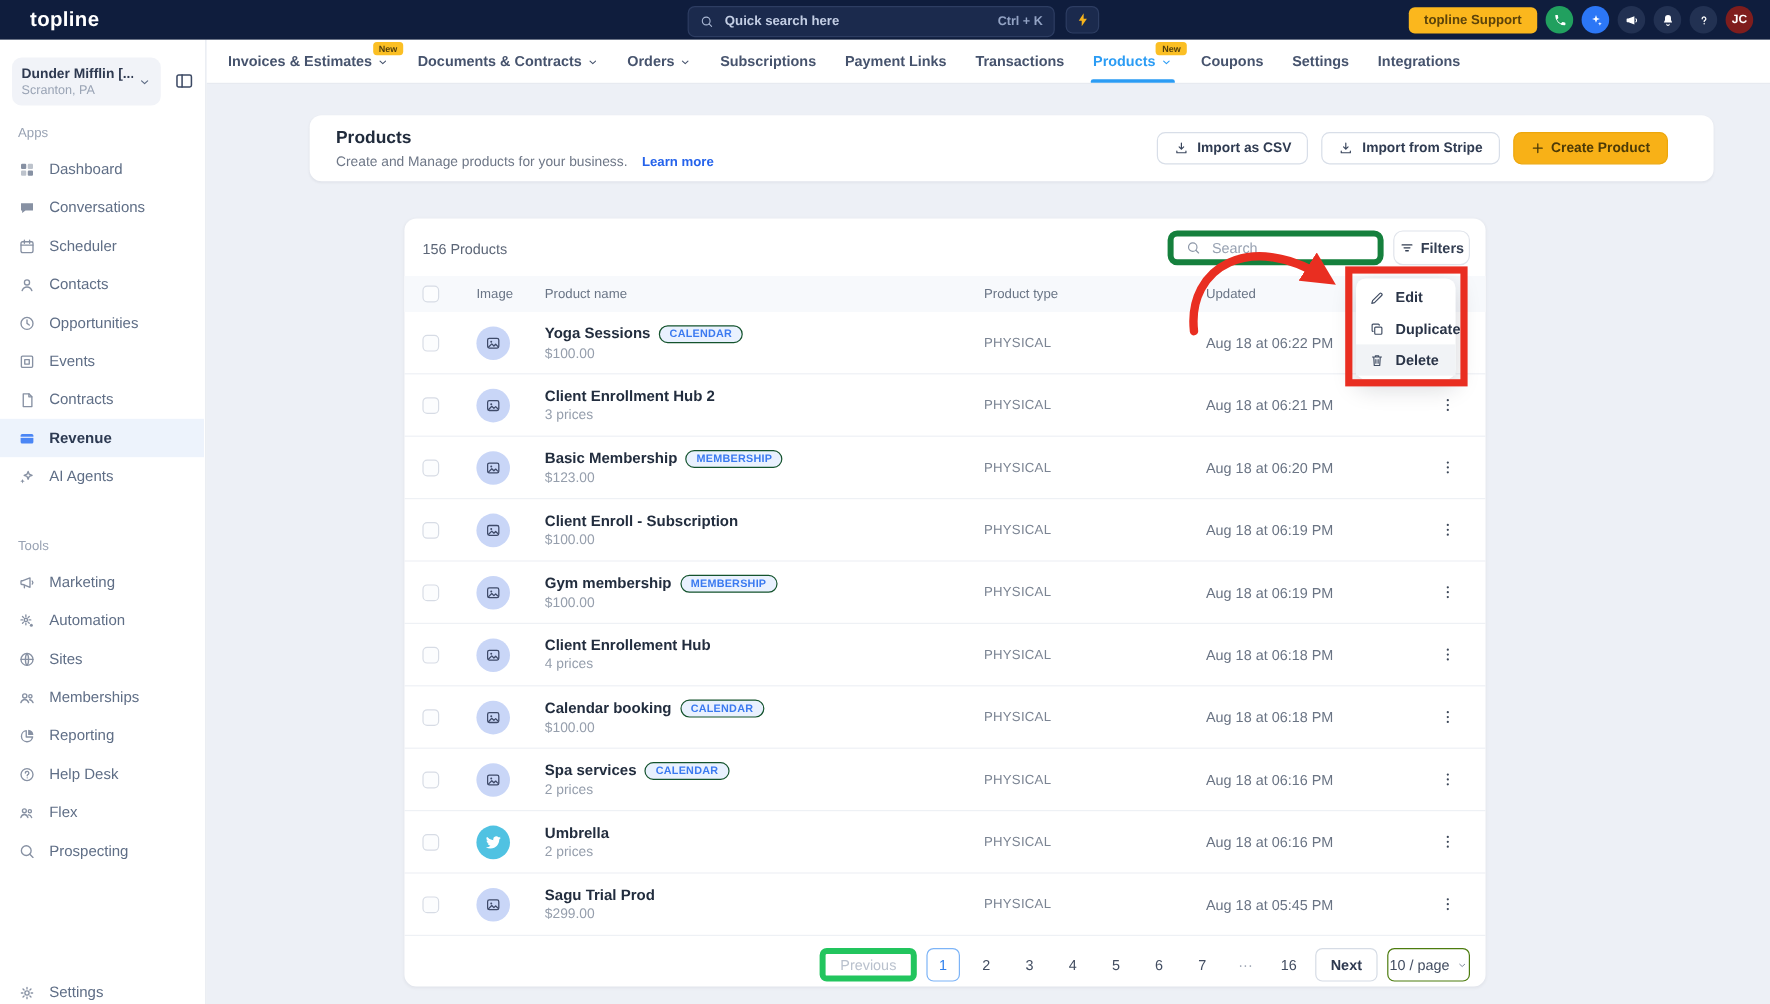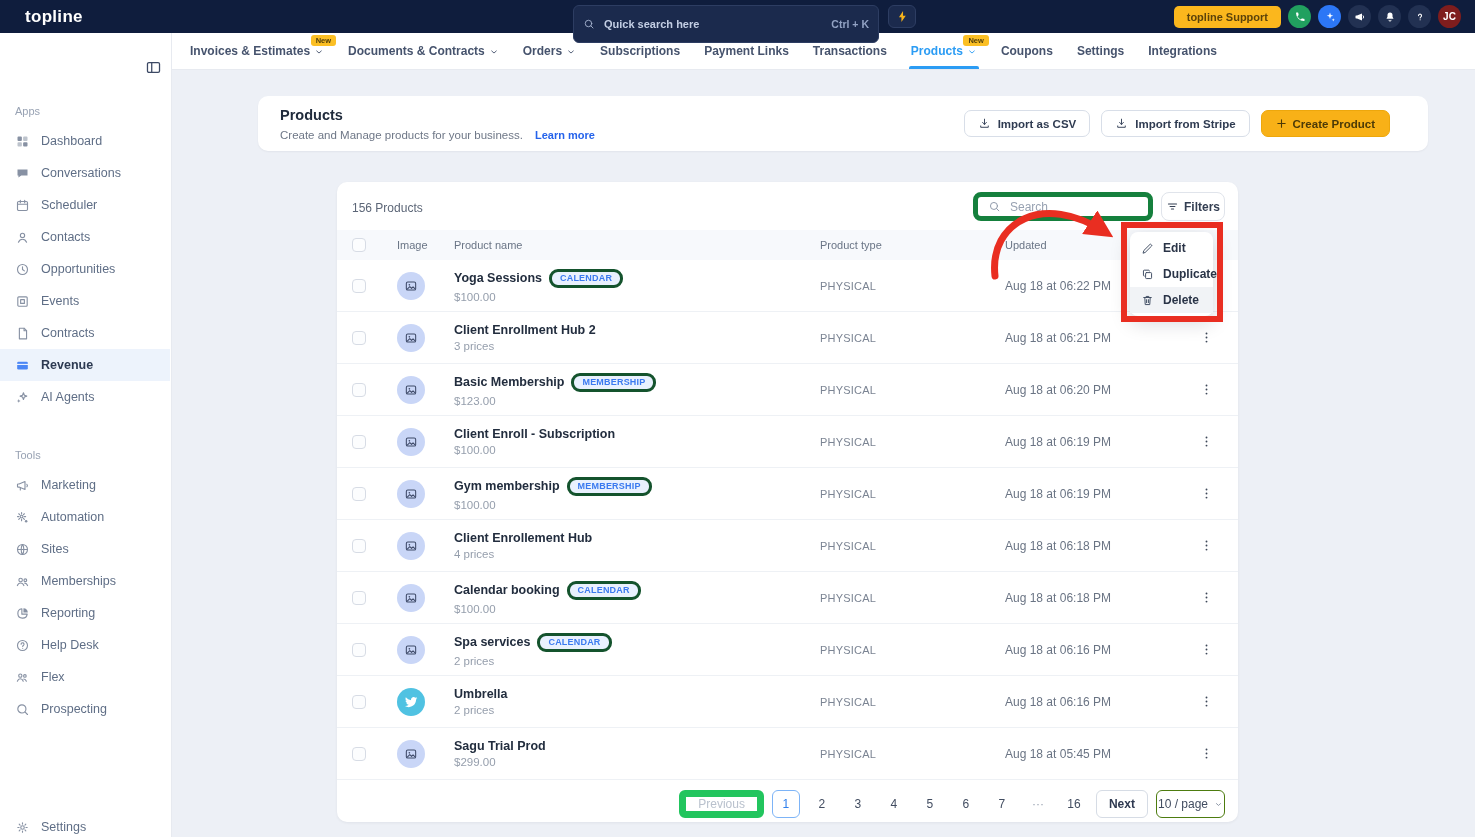--- a/index.html
+++ b/index.html
@@ -6,21 +6,21 @@
     font-family:"Liberation Sans","DejaVu Sans",sans-serif;}
   *{box-sizing:border-box;}
   #app{position:relative;width:1475px;height:837px;background:#edf0f6;}
 
   .ic{display:inline-flex;flex:none;align-items:center;justify-content:center;}
   .ic svg{width:100%;height:100%;}
 
   
   .topbar{position:absolute;left:0;top:0;width:100%;height:33px;background:#0f1d3d;z-index:10;}
   .logo{position:absolute;left:25px;top:7px;font-size:17px;font-weight:800;color:#fff;letter-spacing:.3px;}
-  .topbar-search{position:absolute;left:573px;top:5px;width:306px;height:38px;background:#1b2a4d;
+  .topbar-search{position:absolute;left:573px;top:5px;width:306px;height:26px;background:#1b2a4d;
     border:1px solid #2d3d62;border-radius:6px;display:flex;align-items:center;padding:0 9px;gap:7px;}
   .topbar-search .sic{width:12px;height:12px;color:#a9b7d3;}
   .topbar-search input{flex:1;min-width:0;background:transparent;border:none;outline:none;
     color:#e8edf7;font-size:11px;font-weight:700;font-family:inherit;}
   .topbar-search input::placeholder{color:#c3cee4;}
   .shortcut{color:#93a3c4;font-size:10.5px;font-weight:700;}
   .bolt-btn{position:absolute;left:888px;top:5px;width:28px;height:23px;background:#1b2a4d;
     border:1px solid #2d3d62;border-radius:6px;display:flex;align-items:center;justify-content:center;
     color:#f6b31b;cursor:pointer;}
   .bolt-btn .ic{width:13px;height:13px;}
@@ -102,34 +102,34 @@
     margin-left:15px;cursor:pointer;}
   .rows{position:absolute;left:0;right:0;top:78px;}
   .trow{height:52px;border-bottom:1px solid #eef1f5;}
   .img-circle{width:28px;height:28px;border-radius:50%;background:#c9d6f7;color:#3e4a69;
     display:flex;align-items:center;justify-content:center;margin-left:15px;}
   .img-circle .img-icon{width:14px;height:14px;}
   .img-circle.twitter{background:#50c2e2;color:#fff;}
   .img-circle.twitter .img-icon{width:16px;height:16px;}
   .name-line{display:flex;align-items:center;gap:7px;}
   .p-name{font-size:12.5px;font-weight:700;color:#222d3e;}
-  .p-badge{font-size:9px;font-weight:700;color:#3b7af0;background:#e9f1fe;border:3px solid #14532d;
+  .p-badge{font-size:9px;font-weight:700;color:#3b7af0;background:#e9f1fe;border:1px solid #14532d;
     border-radius:9px;padding:1.5px 8px;letter-spacing:.2px;}
   .p-sub{font-size:11.5px;color:#959eac;margin-top:3px;}
   .p-type{font-size:11px;color:#7b8493;letter-spacing:.2px;}
   .p-updated{font-size:12px;color:#6a7484;}
   .kebab{width:22px;height:22px;color:#3c4758;display:flex;align-items:center;justify-content:center;
     cursor:pointer;margin-left:2px;}
   .kebab .ic{width:15px;height:15px;}
 
   
   .pagination{position:absolute;right:13px;top:608px;display:flex;gap:8px;align-items:center;}
   .pg-btn{height:28px;min-width:28px;display:flex;align-items:center;justify-content:center;
     font-size:12px;color:#424d61;border-radius:6px;cursor:pointer;padding:0 6px;background:#fff;}
-  .pg-prev{border:7px solid #22c55e;color:#b9c1cd;padding:0 12px;}
+  .pg-prev{border:5px solid #22c55e;color:#b9c1cd;padding:0 12px;}
   .pg-num.active{border:1px solid #7db4f7;color:#2f80ed;}
   .pg-ellipsis{color:#98a1b0;cursor:default;}
   .pg-next{border:1px solid #d6dce5;font-weight:700;color:#2e3950;padding:0 12px;}
   .pg-size{border:1px solid #4d7c0f;padding:0 1px;gap:6px;}
   .pg-size .ic{width:9px;height:9px;color:#7a8698;}
 
   
   .context-menu{position:absolute;left:1130px;top:232px;width:83px;background:#fff;border-radius:8px;
     box-shadow:0 6px 20px rgba(16,24,40,.18);padding:3px 0;z-index:20;}
   .cm-item{display:flex;align-items:center;gap:9px;height:26px;padding:0 11px;font-size:12px;
@@ -275,20 +275,31 @@
 
   </div>
 
   <div class="nav-item">
     <span class="nav-label">Integrations</span>
 
   </div>
 </div>
 
   <div class="sidebar">
+    <div class="workspace">
+      <div class="ws-text">
+        <div class="ws-name">Dunder Mifflin [...</div>
+        <div class="ws-loc">Scranton, PA</div>
+      </div>
+      <span class="ic ws-chevron">
+          <svg viewBox="0 0 24 24" width="100%" height="100%" fill="none" stroke="currentColor" stroke-width="1.8" stroke-linecap="round" stroke-linejoin="round">
+            <path d="M6.5 9.5l5.5 5 5.5-5" stroke-width="2.2"></path>
+          </svg>
+        </span>
+    </div>
     <span class="ic collapse-btn">
         <svg viewBox="0 0 24 24" width="100%" height="100%" fill="none" stroke="currentColor" stroke-width="1.8" stroke-linecap="round" stroke-linejoin="round">
           <rect x="3.5" y="5" width="17" height="14" rx="2"></rect>
           <path d="M9.5 5v14"></path>
         </svg>
       </span>
     <div class="side-scroll">
       <div class="section-label">Apps</div>
       <div>
   <div class="side-item">

